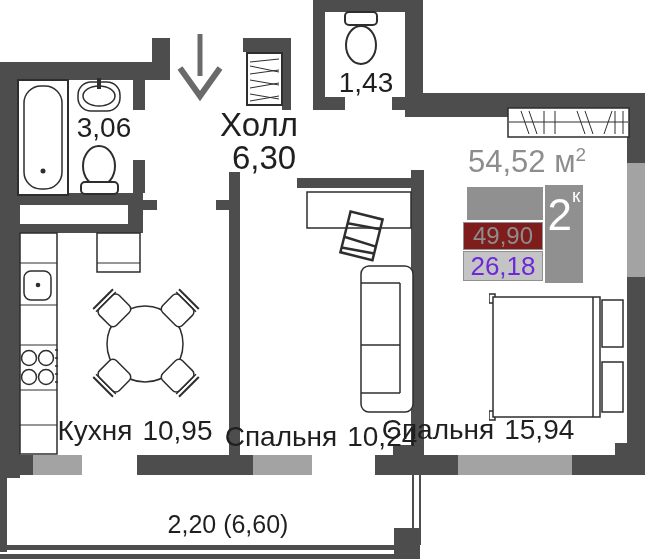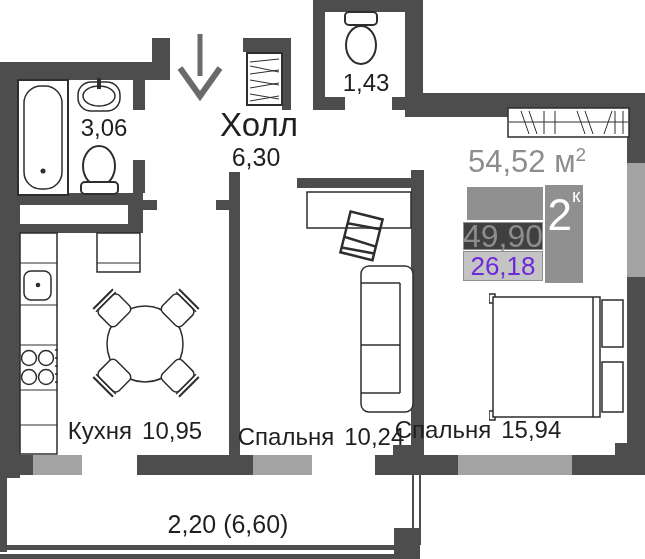--- a/index.html
+++ b/index.html
@@ -7,37 +7,37 @@
     position:relative;width:645px;height:559px;background:#ffffff;overflow:hidden;
     font-family:"Liberation Sans","DejaVu Sans",sans-serif;
   }
   .wall{position:absolute;background:var(--wall,#4d4d4d);}
   .window{position:absolute;background:var(--window,#a3a3a3);}
   .thin{position:absolute;background:var(--wall,#4d4d4d);}
   .furn{position:absolute;}
   .lbl{
     position:absolute;transform:translate(-50%,-50%);
     color:var(--text-dark,#1f1f1f);white-space:nowrap;text-align:center;
-    font-size:24px;line-height:1;letter-spacing:0;
+    font-size:28px;line-height:1;letter-spacing:0;
   }
   .lbl .gap{display:inline-block;width:10px;}
   .area-title{
     position:absolute;transform:translate(-50%,-50%);
     color:var(--area-text,#8d8d8d);font-size:31px;line-height:1;white-space:nowrap;
   }
   .area-title sup{font-size:19px;}
   
   .badge{position:absolute;left:463px;top:185px;width:120px;height:98px;}
   .badge .col-left{position:absolute;left:0;top:0;width:80px;height:98px;}
   .badge .blk-top{position:absolute;left:4px;top:2px;width:76px;height:33px;background:var(--badge-gray,#909090);}
   .badge .blk-mid{
-    position:absolute;left:0;top:37px;width:78px;height:26px;background:#404040;
+    position:absolute;left:0;top:37px;width:78px;height:26px;background:#7f1d1d;
     border:1px solid var(--badge-gray,#909090);
     display:flex;align-items:center;justify-content:center;
-    color:var(--area-text,#8d8d8d);font-size:32px;
+    color:var(--area-text,#8d8d8d);font-size:24px;
   }
   .badge .blk-bot{
     position:absolute;left:0;top:66px;width:78px;height:28px;background:var(--badge-light,#c4c4c4);
     border:1px solid var(--badge-gray,#909090);
     display:flex;align-items:center;justify-content:center;
     color:#6d28d9;font-size:26px;
   }
   .badge .col-right{
     position:absolute;left:82px;top:0;width:38px;height:98px;background:var(--badge-gray,#909090);
     color:#ffffff;text-align:center;
@@ -217,21 +217,21 @@
   </svg>
   <svg class="furn" style="left:601px;top:299px" width="24" height="50">
     <rect x="1" y="1" width="21" height="47" fill="#fff" stroke="var(--furniture-stroke,#2e2e2e)" stroke-width="1.5"></rect>
   </svg>
   <svg class="furn" style="left:601px;top:361px" width="24" height="53">
     <rect x="1" y="1" width="21" height="50" fill="#fff" stroke="var(--furniture-stroke,#2e2e2e)" stroke-width="1.5"></rect>
   </svg>
 
   <div class="lbl" style="left:104px;top:128px">3,06</div>
   <div class="lbl" style="left:259px;top:124px;font-size:33px">Холл</div>
-  <div class="lbl" style="left:256px;top:157px;font-size:25px">6,30</div>
+  <div class="lbl" style="left:264px;top:157px;font-size:33px">6,30</div>
   <div class="lbl" style="left:366px;top:83px">1,43</div>
 
   <div class="area-title" style="left:527px;top:161px"><span>54,52</span>&nbsp;<span>м</span><sup>2</sup></div>
 
   <div class="badge">
     <div class="col-left">
       <div class="blk-top"></div>
       <div class="blk-mid">49,90</div>
       <div class="blk-bot">26,18</div>
     </div>

